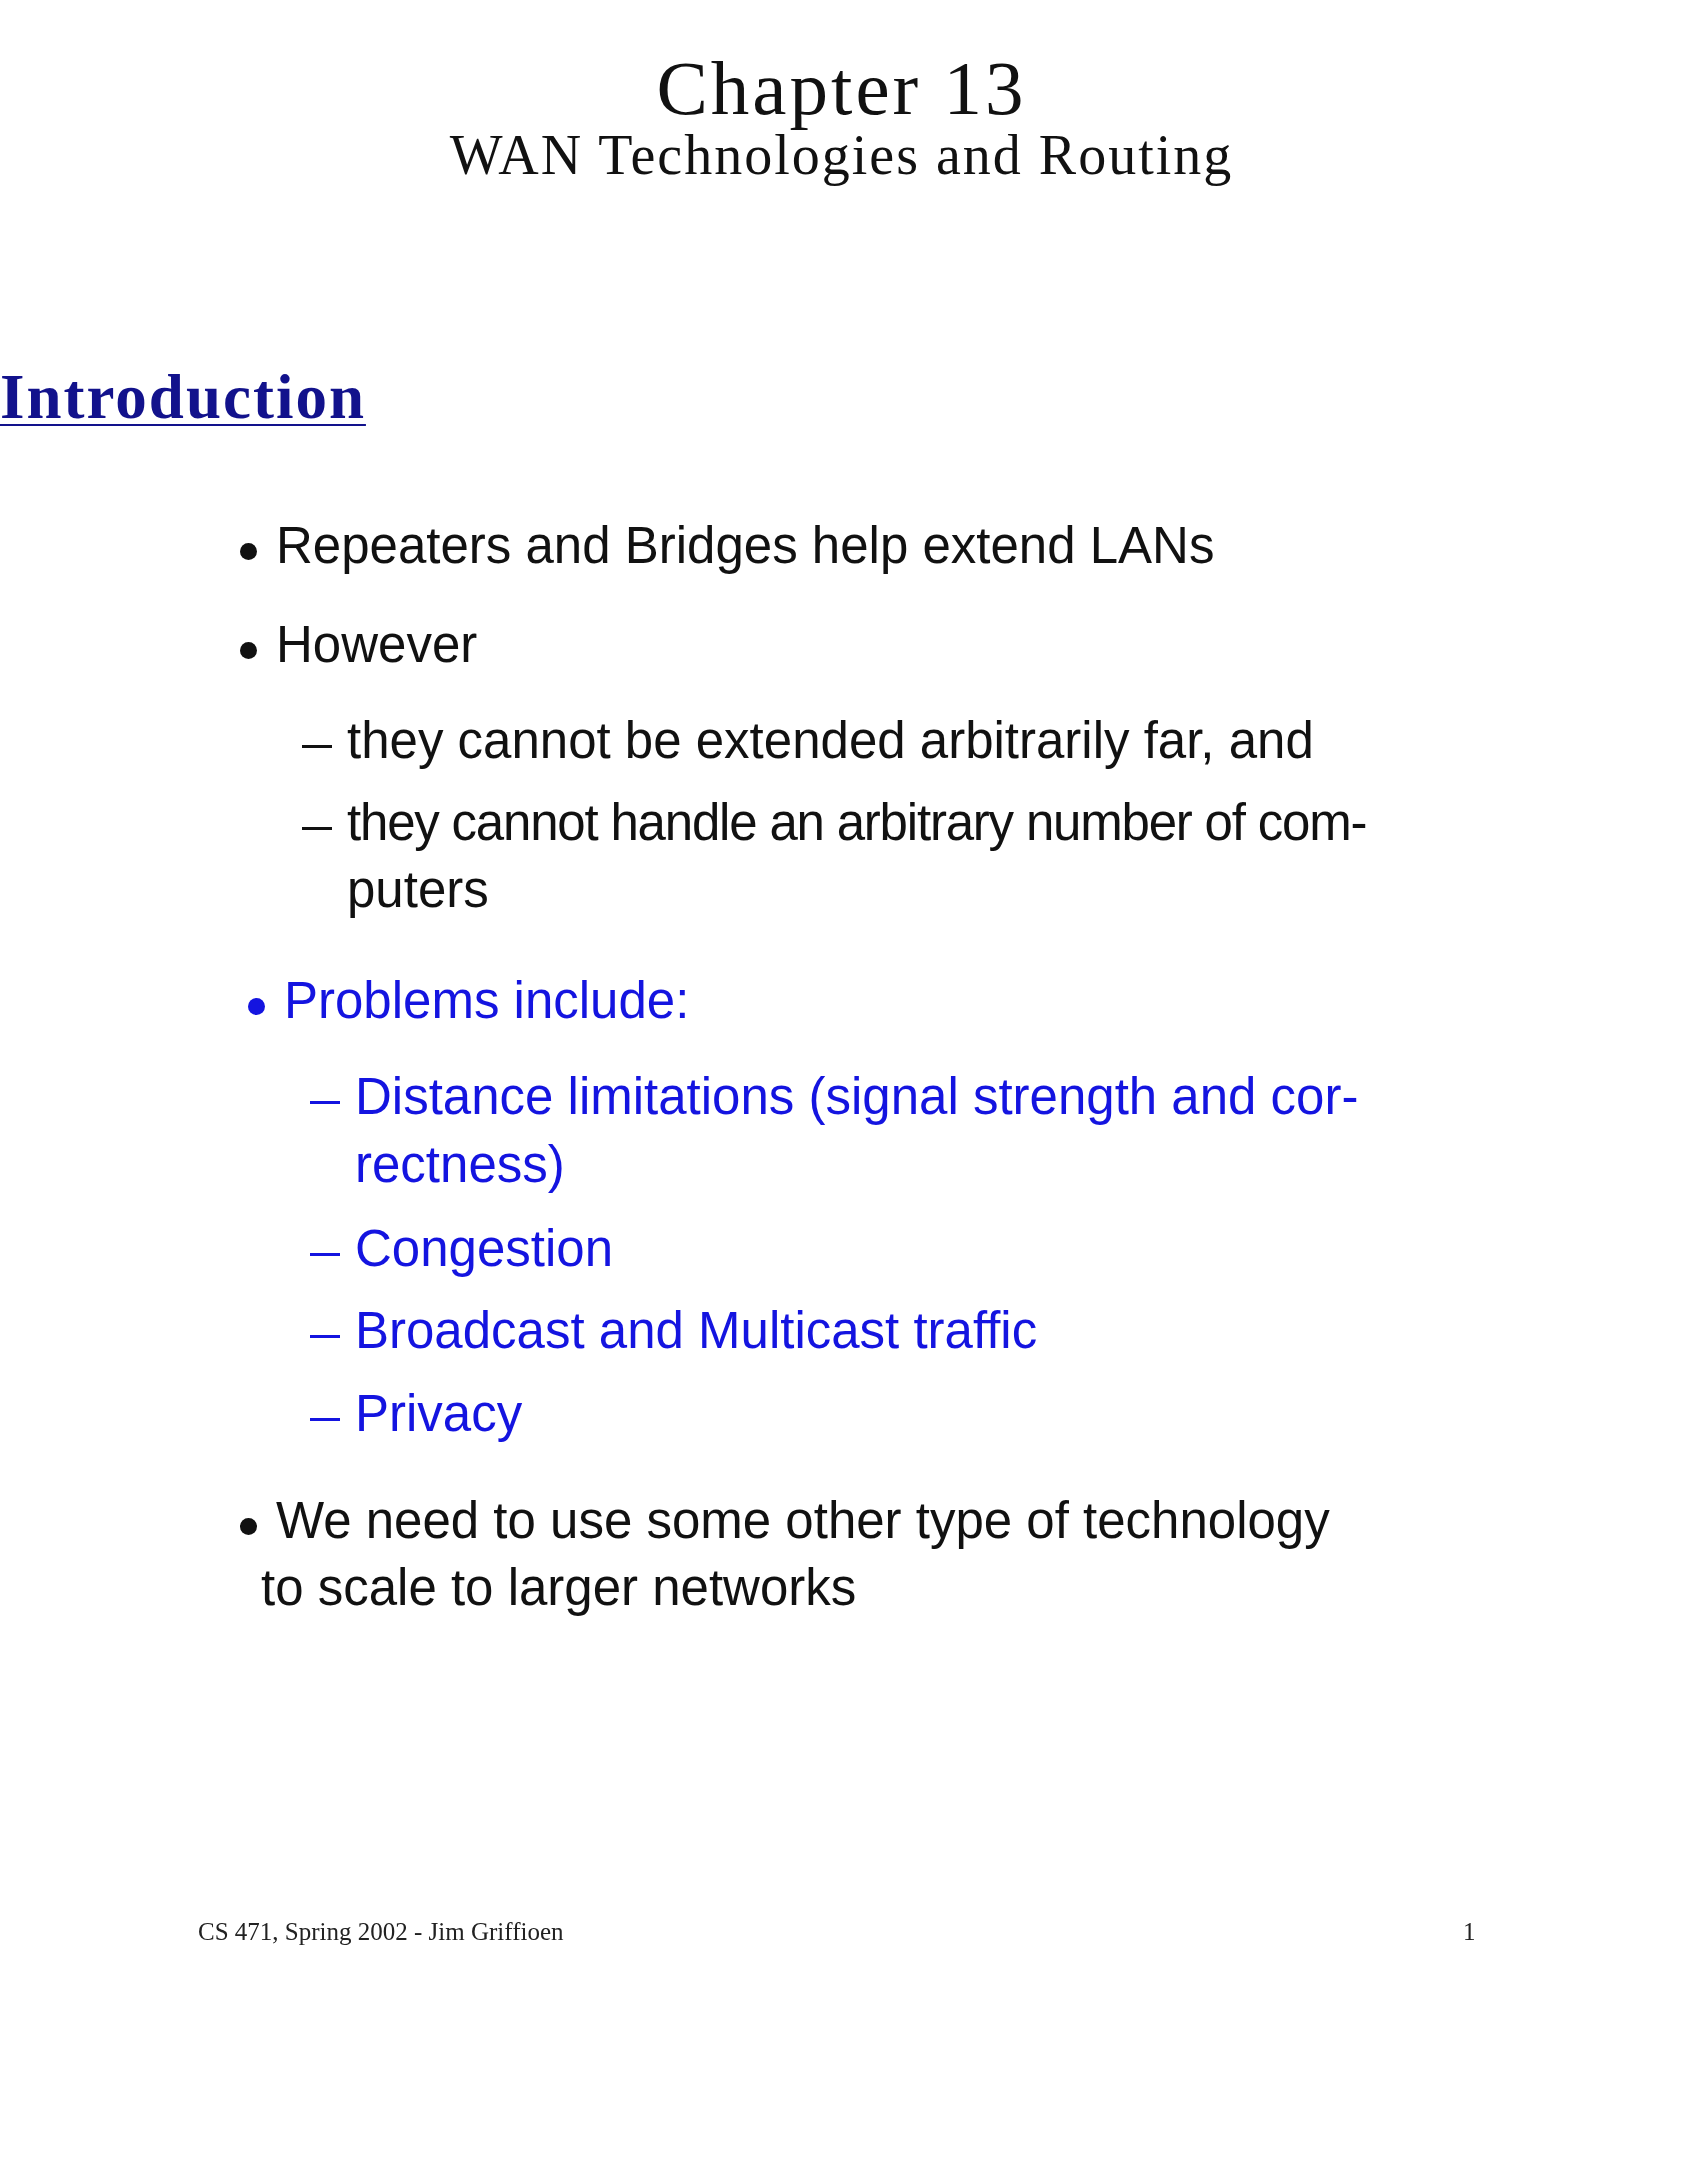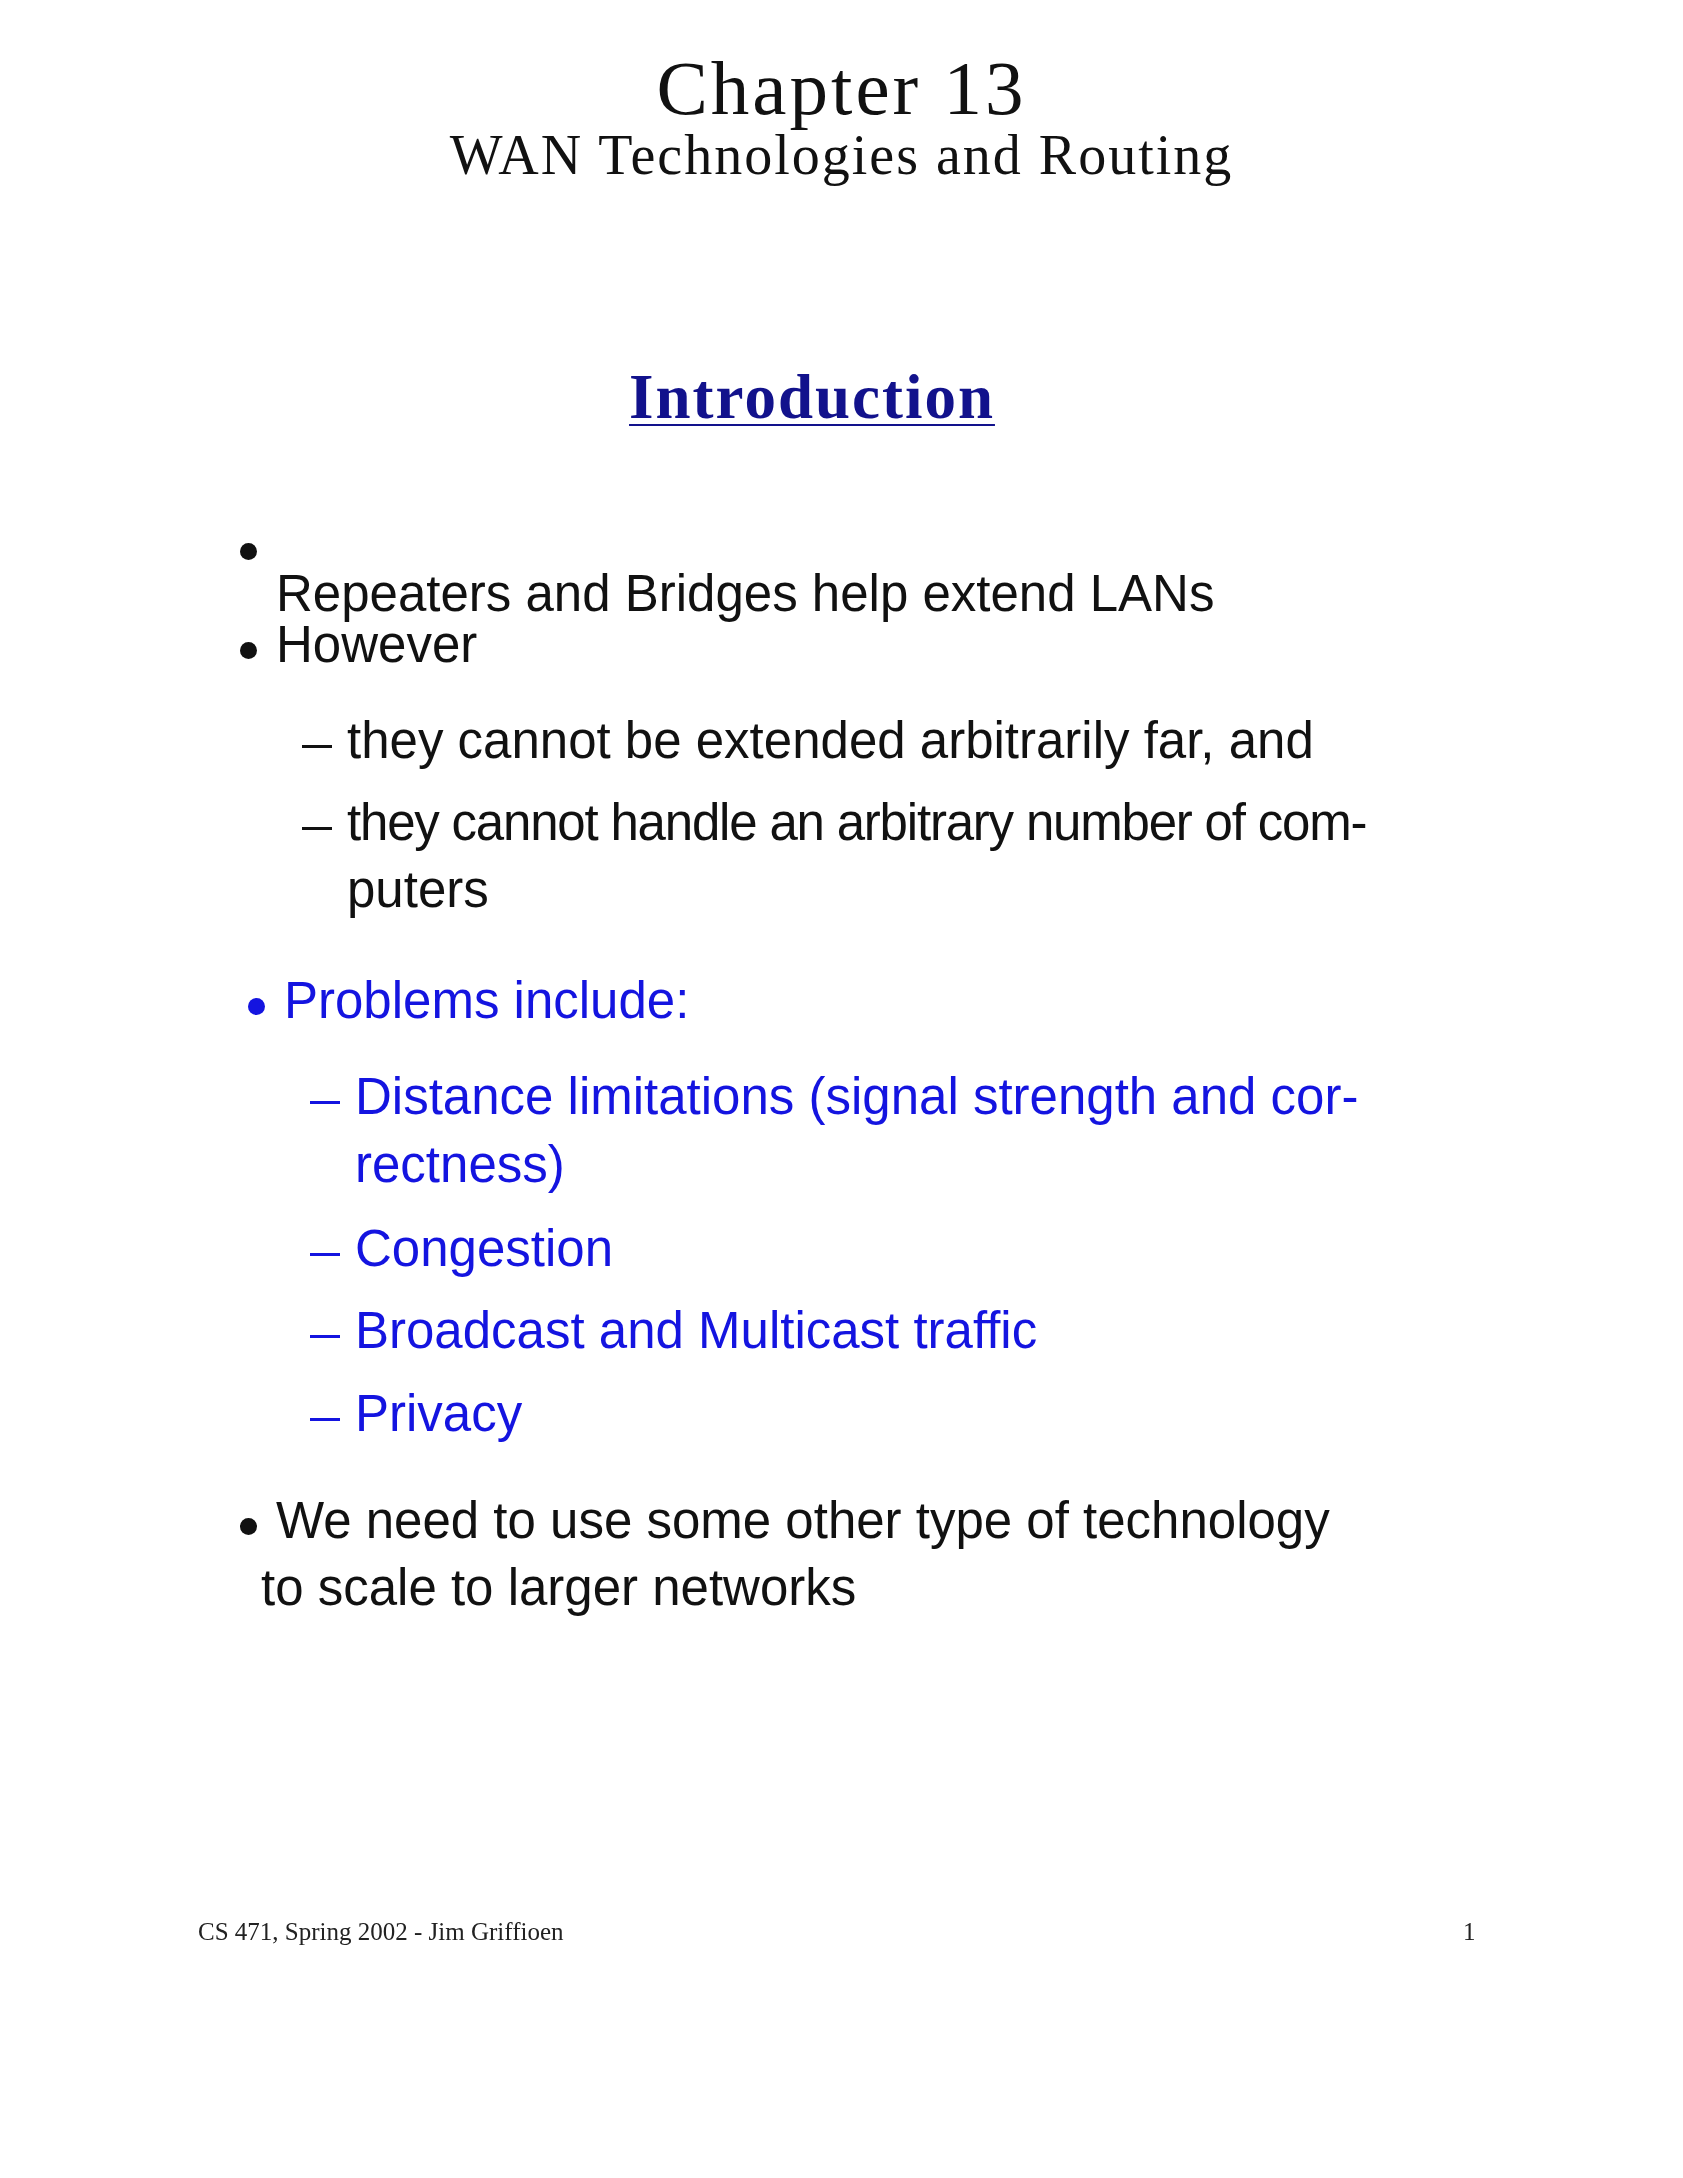--- a/index.html
+++ b/index.html
@@ -9,21 +9,21 @@
     }
     .page { position: absolute; left: 0; top: 0; width: 1683px; height: 2178px; }
     .title {
       position: absolute; left: 0; width: 1683px; text-align: center;
       font-family: "Liberation Serif", "DejaVu Serif", serif;
       color: #111111; white-space: nowrap; line-height: 1;
     }
     .title.chapter { top: 50px; font-size: 77px; letter-spacing: 3px; }
     .title.subtitle { top: 127px; font-size: 56px; letter-spacing: 2px; }
     .section-heading {
-      position: absolute; top: 366px; left: 0; width: 1624px; text-align: center;
+      position: absolute; top: 366px; left: 0; width: 1624px; 
       font-family: "Liberation Serif", "DejaVu Serif", serif;
       font-weight: bold; font-size: 63px; line-height: 1;
     }
     .section-heading span {
       color: #12128c; text-decoration: underline; text-decoration-thickness: 2px;
       text-underline-offset: 6px; letter-spacing: 2px;
     }
     .line {
       position: absolute; height: 55px; line-height: 55px; white-space: nowrap;
       font-family: "Liberation Sans", "DejaVu Sans", sans-serif;
@@ -52,21 +52,21 @@
   <div class="title subtitle">WAN Technologies and Routing</div>
 
   <div class="section-heading">
     <span>Introduction</span>
   </div>
 
   <div>
     <div class="line" style="top:518px; left:240px; width:20px;">
       <span class="bullet-dot" style="left:0; top:25px;"></span>
     </div>
-    <div class="line" style="top:518px; left:276px;margin-top:48px;">Repeaters and Bridges help extend LANs</div>
+    <div class="line" style="top:518px; left:276px;">Repeaters and Bridges help extend LANs</div>
   </div>
 
   <div>
     <div class="line" style="top:617px; left:240px; width:20px;">
       <span class="bullet-dot" style="left:0; top:25px;"></span>
     </div>
     <div class="line" style="top:617px; left:276px;">However</div>
 
     <div>
       <div class="line" style="top:713px; left:302px; width:32px;">

